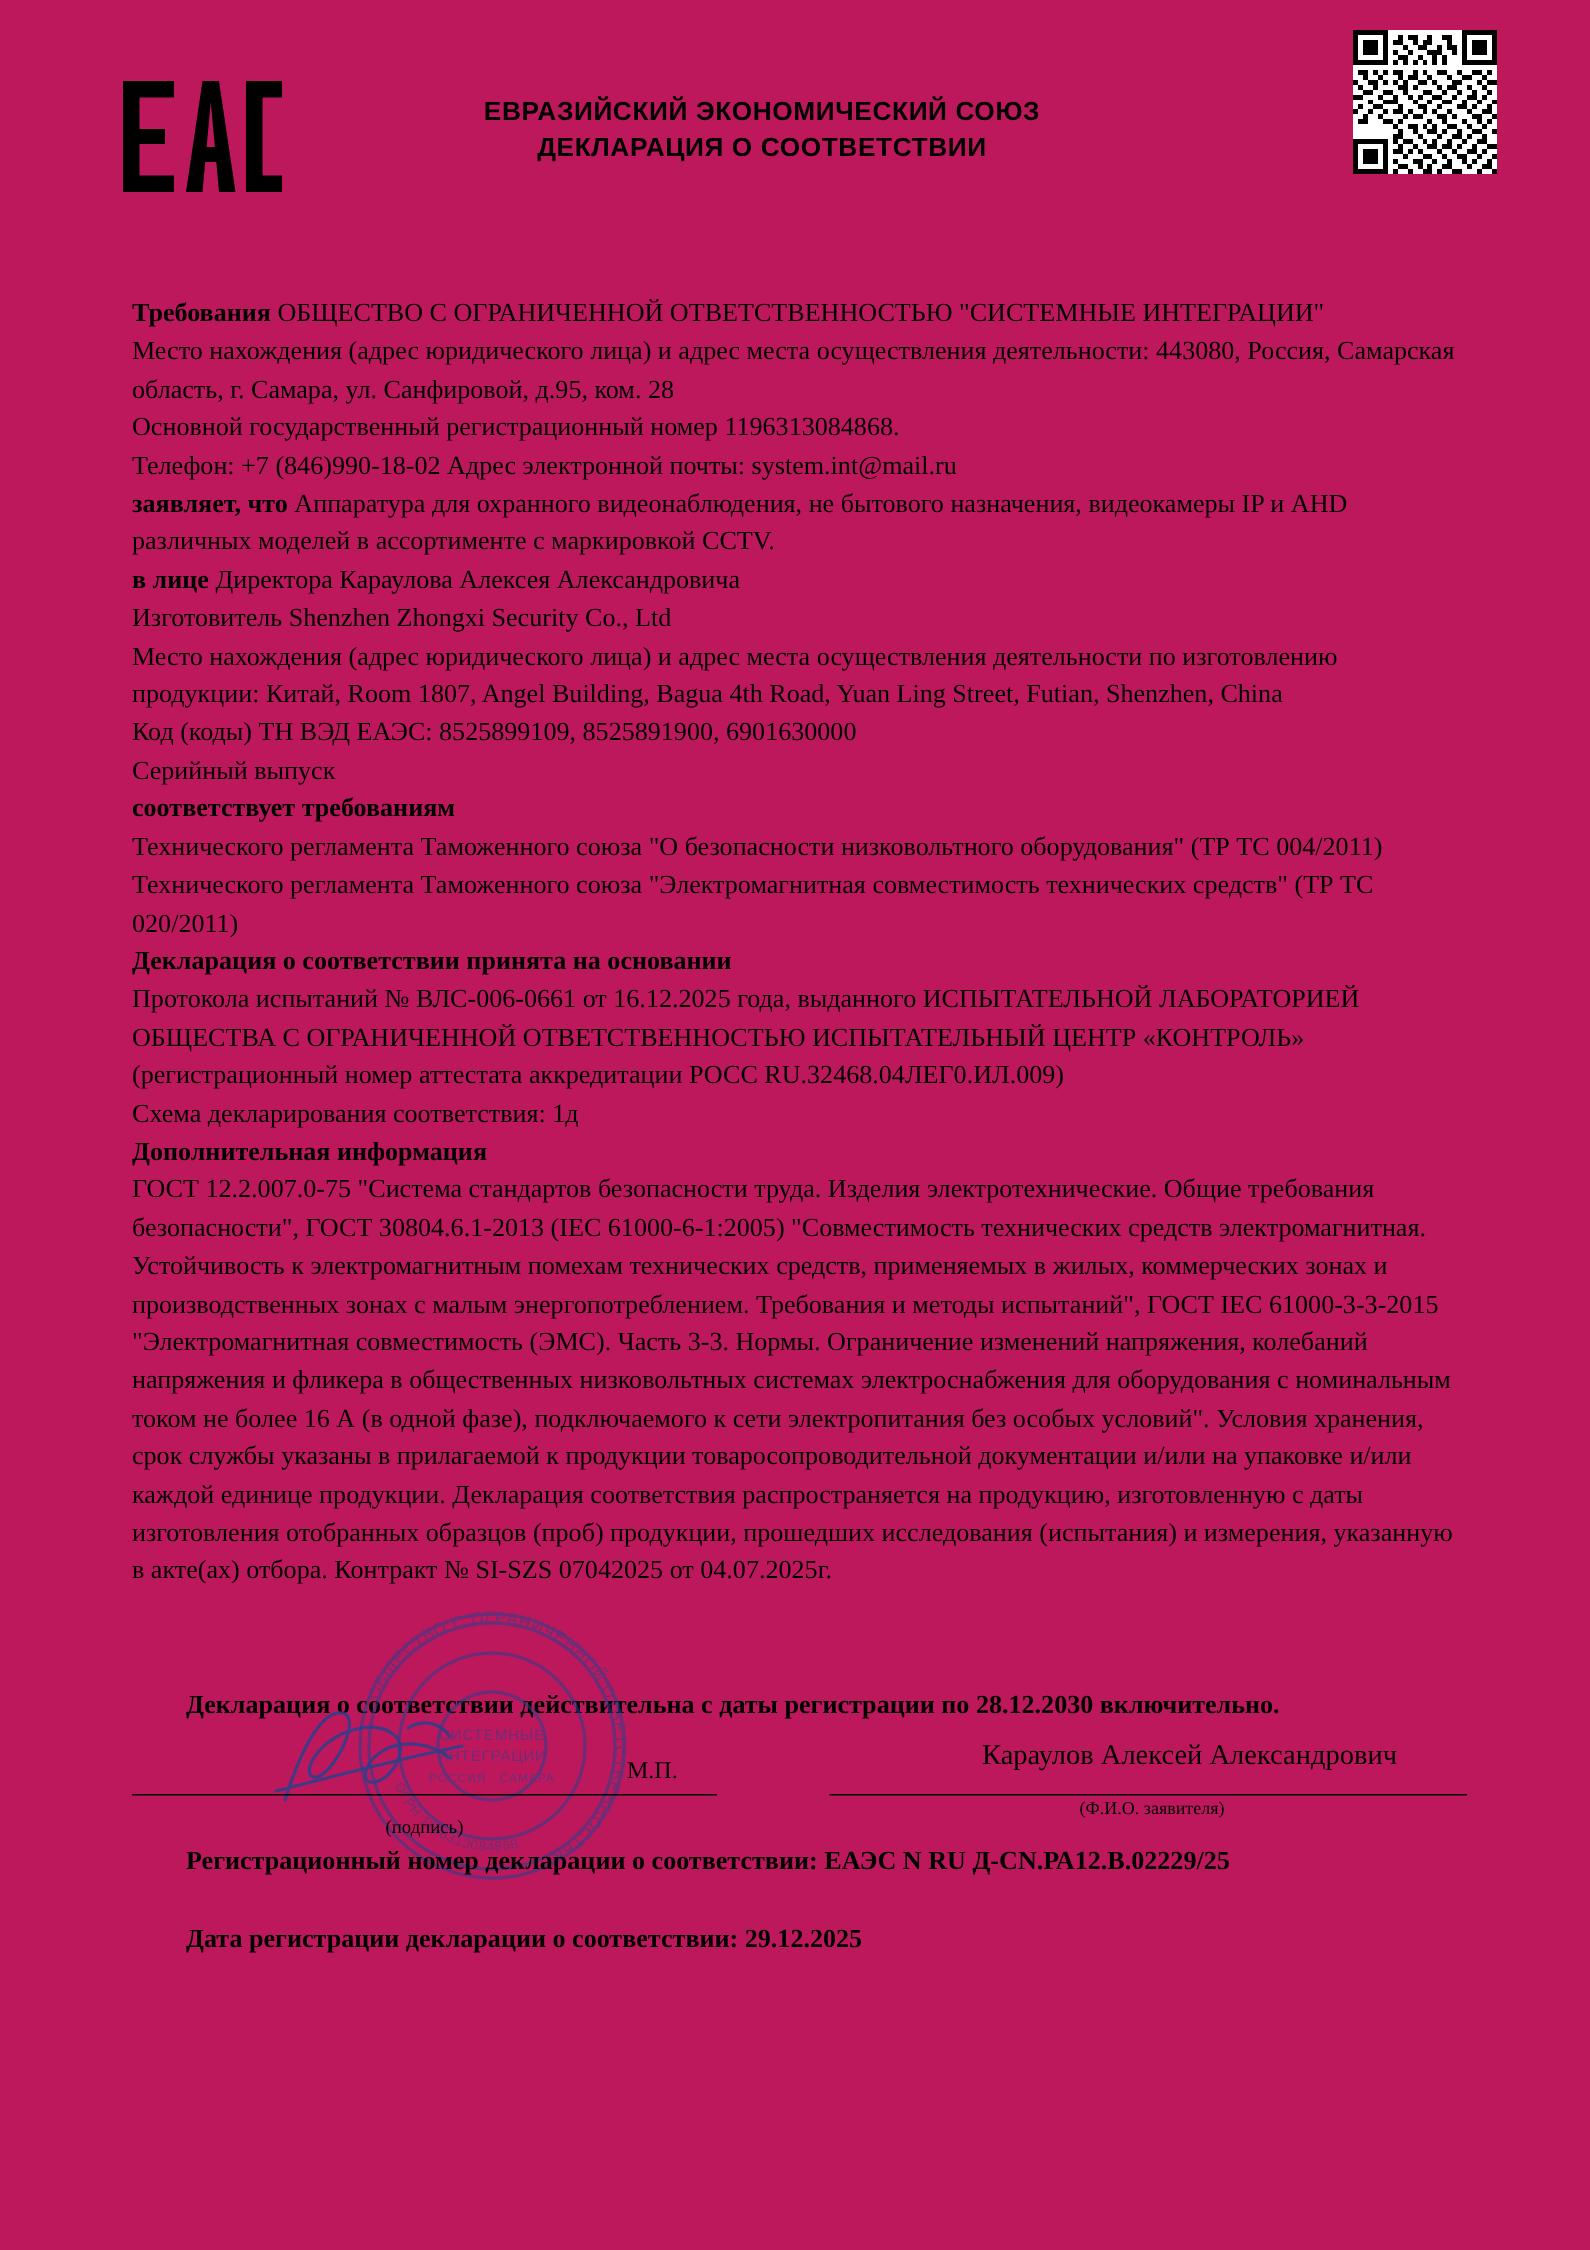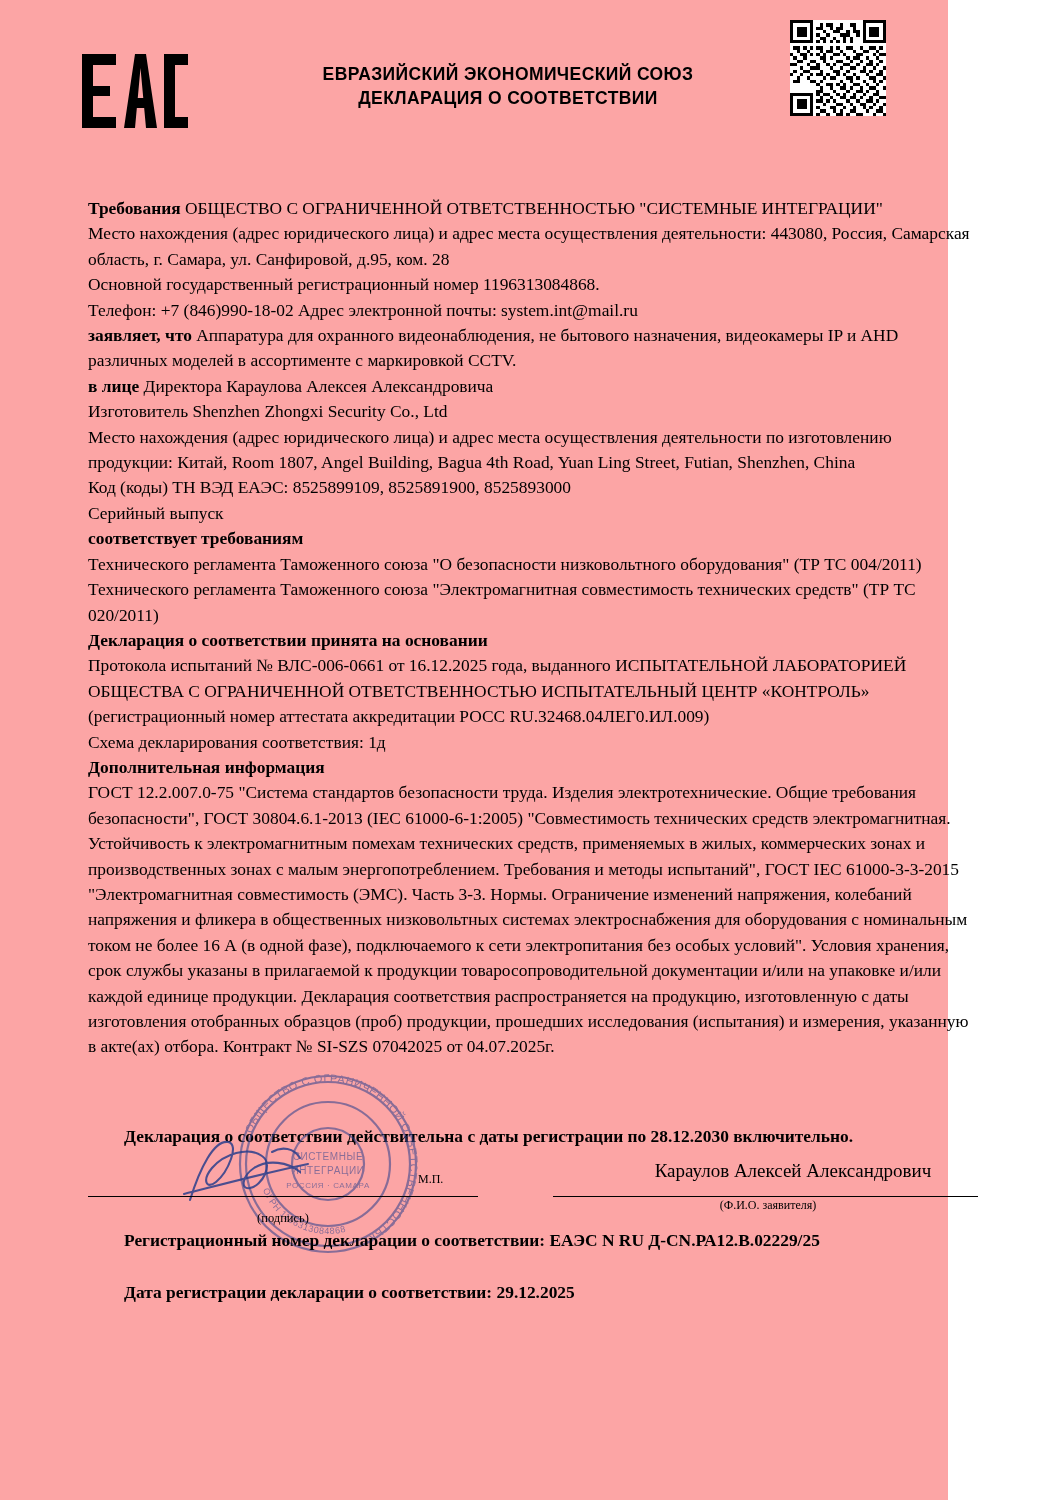--- a/index.html
+++ b/index.html
@@ -12,23 +12,23 @@
     height: 1500px;
     position: relative;
     font-family: "Liberation Serif", serif;
     color: #000000;
     overflow: hidden;
   }
 
   .page {
     position: absolute;
     left: 0; top: 0;
-    width: 948px;
+    width: 1060px;
     height: 1500px;
-    background: #fca5a5;
+    background: #be185d;
   }
 
   
   .eac-mark {
     position: absolute;
     left: 80px;
     top: 52px;
     width: 110px;
     height: 78px;
   }
@@ -93,21 +93,21 @@
     left: 520px;
     top: 0px;
     width: 370px;
     text-align: center;
     font-size: 19px;
   }
   .sign-mp {
     position: absolute;
     left: 330px;
     top: 12px;
-    font-size: 12px;
+    font-size: 16px;
   }
   .rule-left {
     position: absolute;
     left: 0px;
     top: 36px;
     width: 390px;
     border-top: 1px solid #000;
   }
   .rule-right {
     position: absolute;
@@ -434,21 +434,21 @@
     <p>Телефон: +7 (846)990-18-02 Адрес электронной почты: system.int@mail.ru</p>
 
     <p><span class="b">заявляет, что</span><span> Аппаратура для охранного видеонаблюдения, не бытового назначения, видеокамеры IP и AHD различных моделей в ассортименте с маркировкой CCTV.</span></p>
 
     <p><span class="b">в лице</span><span> Директора Караулова Алексея Александровича</span></p>
 
     <p>Изготовитель Shenzhen Zhongxi Security Co., Ltd</p>
 
     <p>Место нахождения (адрес юридического лица) и адрес места осуществления деятельности по изготовлению продукции: Китай, Room 1807, Angel Building, Bagua 4th Road, Yuan Ling Street, Futian, Shenzhen, China</p>
 
-    <p>Код (коды) ТН ВЭД ЕАЭС: 8525899109, 8525891900, 8525893000</p>
+    <p>Код (коды) ТН ВЭД ЕАЭС: 8525899109, 8525891900, 6901630000</p>
 
     <p>Серийный выпуск</p>
 
     <p class="b">соответствует требованиям</p>
 
     <p>Технического регламента Таможенного союза "О безопасности низковольтного оборудования" (ТР ТС 004/2011)</p>
 
     <p>Технического регламента Таможенного союза "Электромагнитная совместимость технических средств" (ТР ТС 020/2011)</p>
 
     <p class="b">Декларация о соответствии принята на основании</p>

